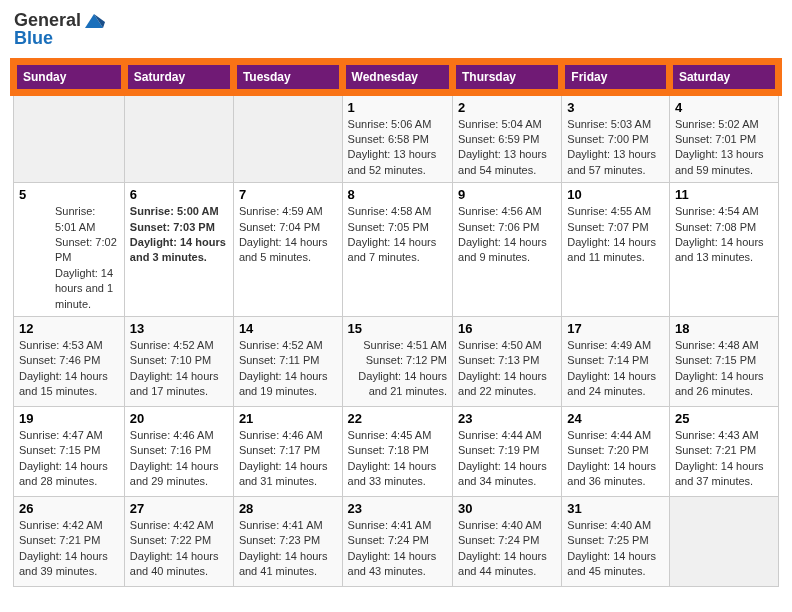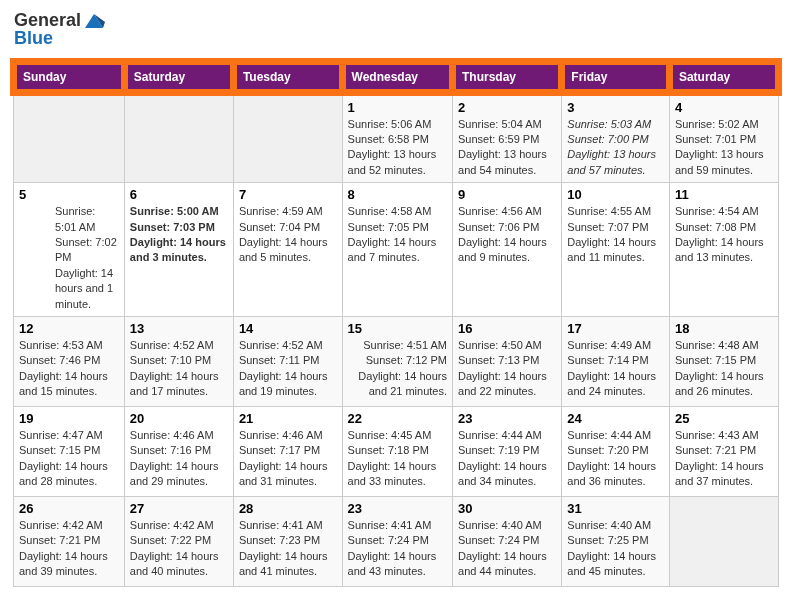--- a/index.html
+++ b/index.html
@@ -134,21 +134,21 @@
 Daylight: 13 hours and 52 minutes.</div>
         </td>
         <td>
           <span class="day-number">2</span>
           <div class="day-info" style="white-space: pre-line;">Sunrise: 5:04 AM
 Sunset: 6:59 PM
 Daylight: 13 hours and 54 minutes.</div>
         </td>
         <td>
           <span class="day-number">3</span>
-          <div class="day-info" style="white-space: pre-line; font-style: italic;">Sunrise: 5:03 AM
+          <div class="day-info" style="white-space: pre-line;">Sunrise: 5:03 AM
 Sunset: 7:00 PM
 Daylight: 13 hours and 57 minutes.</div>
         </td>
         <td>
           <span class="day-number">4</span>
           <div class="day-info" style="white-space: pre-line;">Sunrise: 5:02 AM
 Sunset: 7:01 PM
 Daylight: 13 hours and 59 minutes.</div>
         </td>
       </tr>

